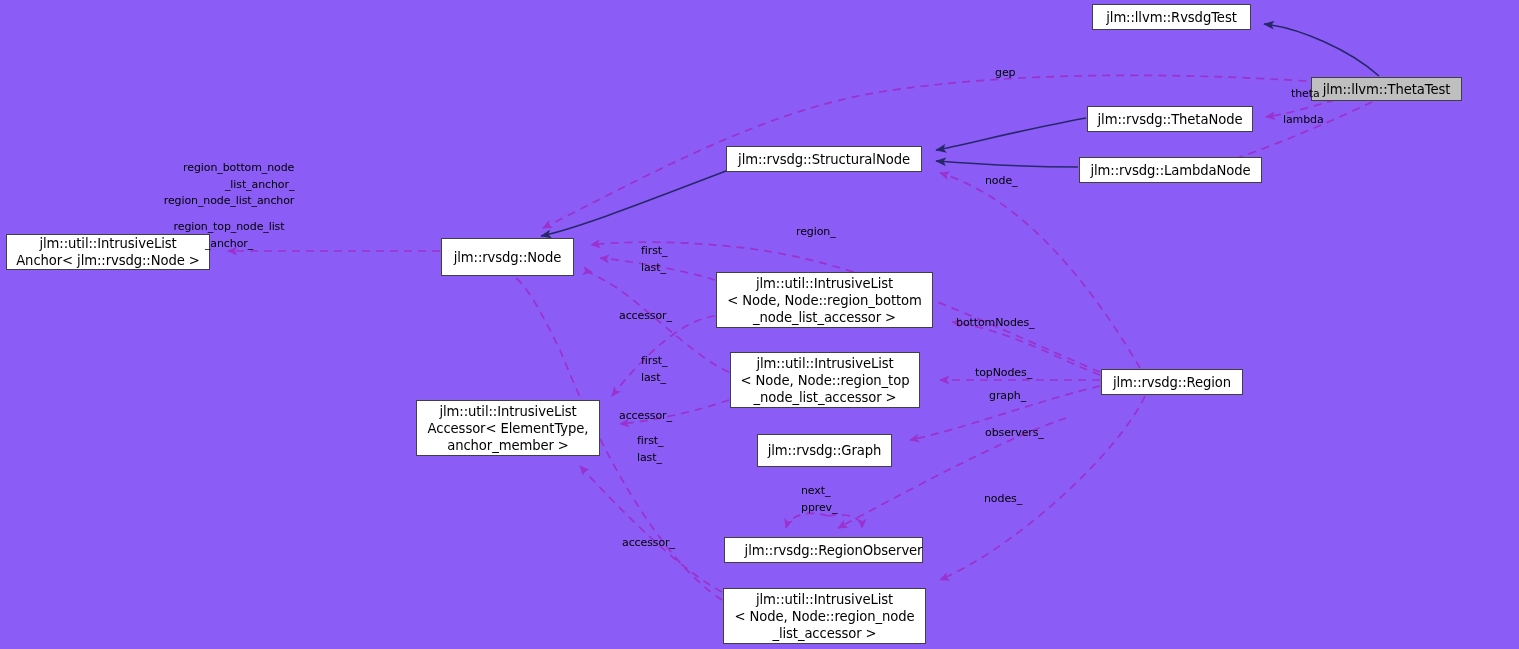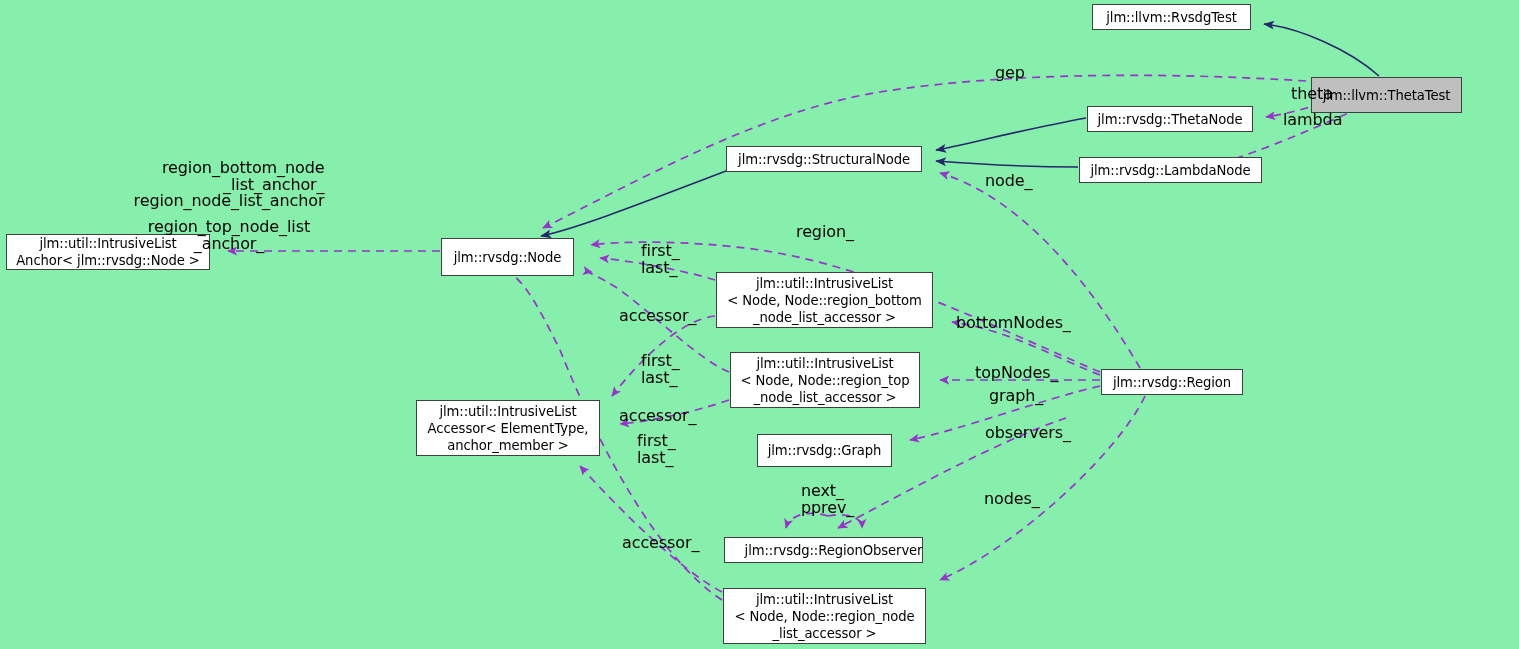--- a/index.html
+++ b/index.html
@@ -4,21 +4,21 @@
 <style>
   html, body {
     margin: 0;
     padding: 0;
     background: #ffffff;
   }
   #diagram {
     position: relative;
     width: 1519px;
     height: 649px;
-    background: #86efac;
+    background: #8b5cf6;
     font-family: "DejaVu Sans", "Liberation Sans", sans-serif;
     overflow: hidden;
   }
   #edge-layer {
     position: absolute;
     left: 0;
     top: 0;
     width: 1519px;
     height: 649px;
     pointer-events: none;
@@ -41,21 +41,21 @@
   }
   .node-box.highlight {
     background: #bfbfbf;
     border: 1px solid #404040;
   }
   .node-box .line {
     display: block;
   }
   .edge-label {
     position: absolute;
-    font-size: 16px;
+    font-size: 11px;
     line-height: 16.5px;
     color: #000000;
     white-space: pre;
     text-align: center;
     letter-spacing: -0.1px;
   }
   .edge-label.align-left { text-align: left; }
 </style>
 </head>
 <body>
@@ -121,21 +121,21 @@
       <path d="M722,600 C660,560 600,450 560,350 C535,300 520,272 500,270" marker-end="url(#arrow-usage)"></path>
 
       <path d="M722,592 C680,570 620,510 580,466" marker-end="url(#arrow-usage)"></path>
     </g>
   </svg>
 
   <div class="node-box" id="box-rvsdgtest" style="left: 1092px; top: 4px; width: 159px; height: 26px;">
     <span class="line">jlm::llvm::RvsdgTest</span>
   </div>
 
-  <div class="node-box highlight" id="box-thetatest" style="left: 1311px; top: 77px; width: 151px; height: 36px;">
+  <div class="node-box highlight" id="box-thetatest" style="left: 1311px; top: 77px; width: 151px; height: 24px;">
     <span class="line">jlm::llvm::ThetaTest</span>
   </div>
 
   <div class="node-box" id="box-lambdanode" style="left: 1079px; top: 157px; width: 183px; height: 26px;">
     <span class="line">jlm::rvsdg::LambdaNode</span>
   </div>
 
   <div class="node-box" id="box-thetanode" style="left: 1087px; top: 106px; width: 166px; height: 26px;">
     <span class="line">jlm::rvsdg::ThetaNode</span>
   </div>

